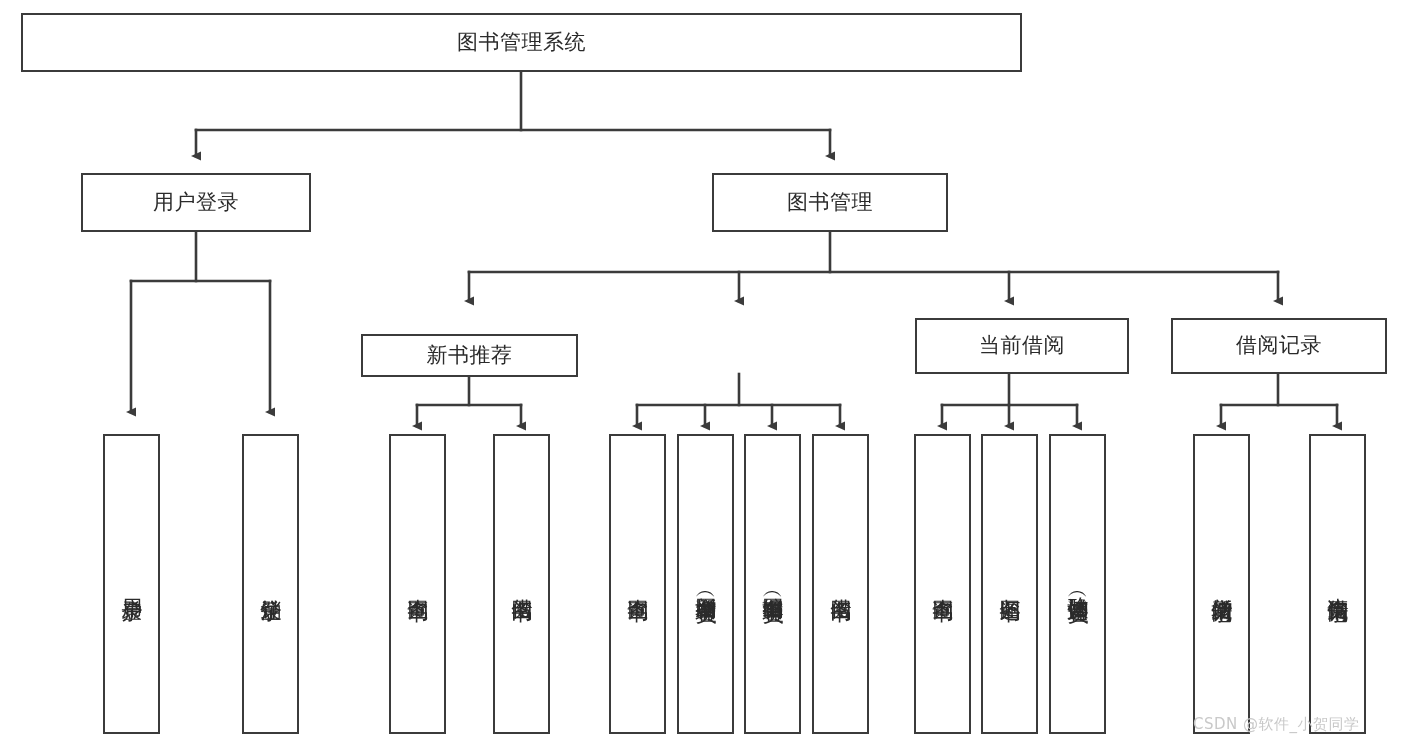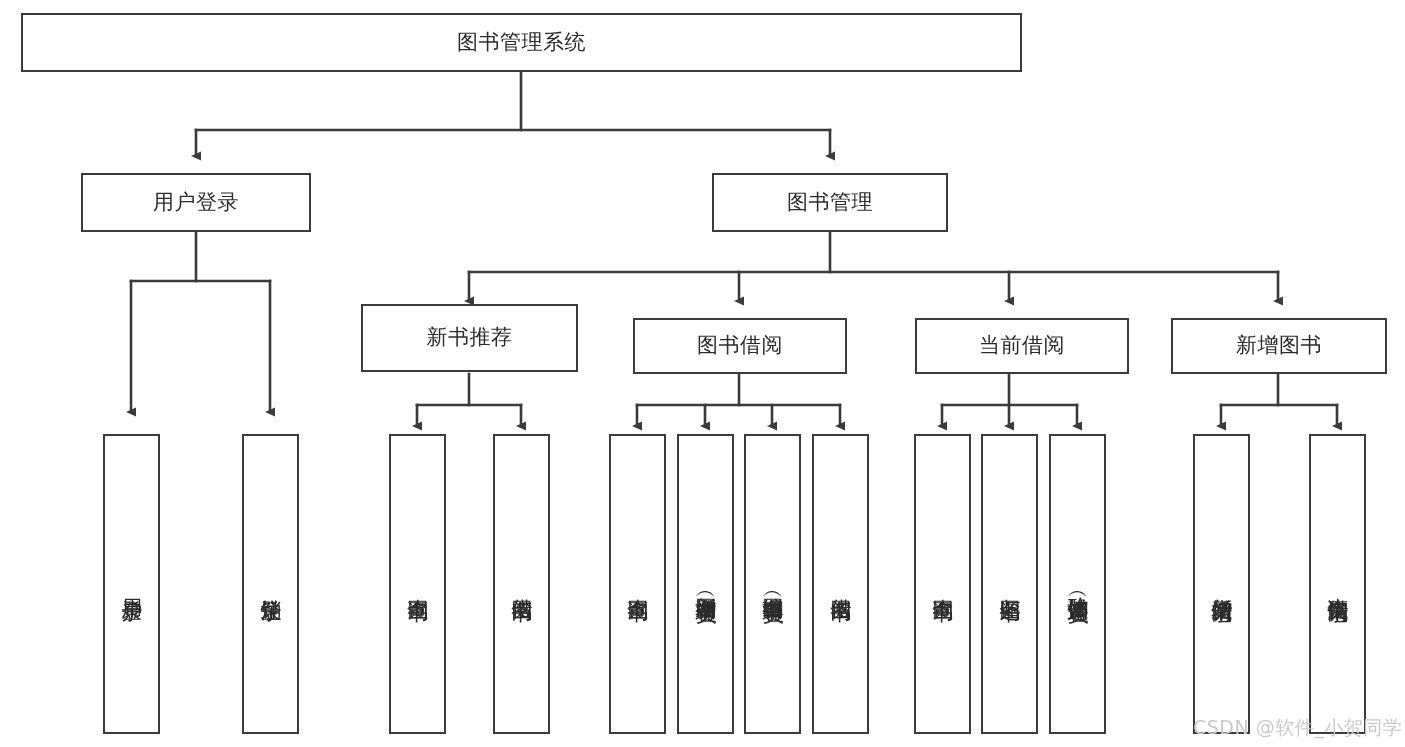--- a/index.html
+++ b/index.html
@@ -50,21 +50,21 @@
     left: 0;
     top: 0;
     width: 1405px;
     height: 747px;
     pointer-events: none;
   }
   #watermark {
     position: absolute;
     left: 1193px;
     top: 715px;
-    font-size: 19px;
+    font-size: 15px;
     color: #c9c9c9;
     white-space: nowrap;
     letter-spacing: 0.5px;
   }
 </style>
 </head>
 <body>
 
 <div id="canvas">
 
@@ -124,34 +124,31 @@
   </div>
 
   <div class="node horiz" style="left:81px; top:173px; width:230px; height:59px;">
     <span class="lbl">用户登录</span>
   </div>
 
   <div class="node horiz" style="left:712px; top:173px; width:236px; height:59px;justify-content:center;">
     <span class="lbl">图书管理</span>
   </div>
 
-  <div class="node horiz" style="left:361px; top:304px; width:217px; height:68px;text-align:center;">
+  <div class="node horiz" style="left:361px; top:334px; width:217px; height:43px;text-align:center;">
     <span class="lbl">新书推荐</span>
   </div>
 
-  <div class="node horiz" style="left:633px; top:318px; width:214px; height:56px;">
-    <span class="lbl">图书借阅</span>
-  </div>
 
   <div class="node horiz" style="left:903px; top:318px; width:214px; height:56px;margin-left:12px;">
     <span class="lbl">当前借阅</span>
   </div>
 
   <div class="node horiz" style="left:1171px; top:318px; width:216px; height:56px;">
-    <span class="lbl">新增图书</span>
+    <span class="lbl">借阅记录</span>
   </div>
 
   <div class="node vert" style="left:103px; top:434px; width:57px; height:300px;">
     <span class="lbl">用户登录</span>
   </div>
 
   <div class="node vert" style="left:242px; top:434px; width:57px; height:300px;">
     <span class="lbl">注销登录</span>
   </div>
 

